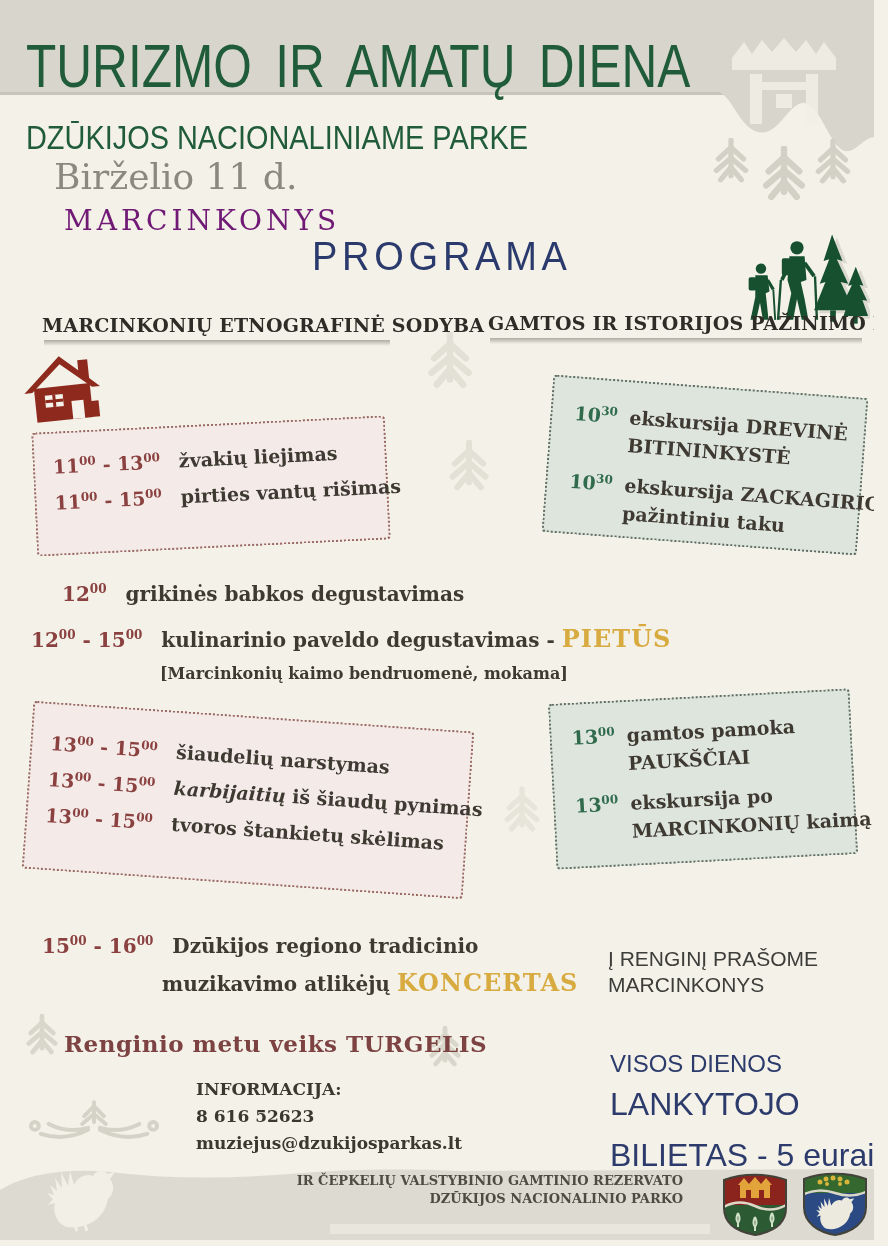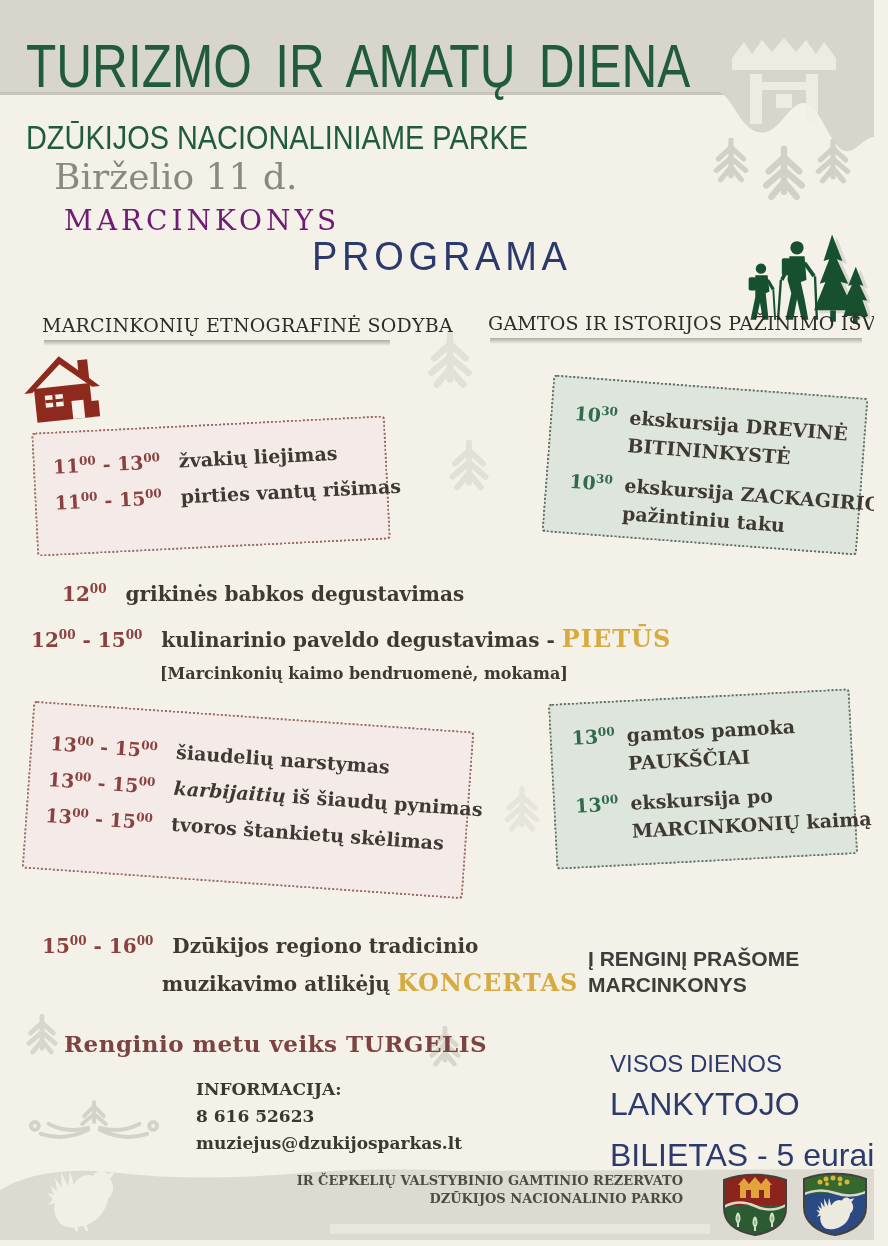--- a/index.html
+++ b/index.html
@@ -9,21 +9,21 @@
   .top-band{left:0;top:0;width:888px;height:92px;background:#d8d6cc;border-bottom:3px solid #c7c5bb;}
   .title{left:26px;top:30px;margin:0;font-family:"Liberation Sans",sans-serif;font-weight:400;
          font-size:62px;color:#215c3a;letter-spacing:0px;word-spacing:12px;white-space:nowrap;
          transform:scaleX(0.8);transform-origin:left top;}
   .subtitle{left:26px;top:118px;margin:0;font-family:"Liberation Sans",sans-serif;font-weight:400;
          font-size:34px;color:#215c3a;white-space:nowrap;transform:scaleX(0.85);transform-origin:left top;}
   .date{left:54px;top:156px;font-size:36px;color:#8b897f;}
   .location{left:64px;top:204px;font-size:28px;color:#701a75;letter-spacing:4px;}
   .program{left:312px;top:234px;font-family:"Liberation Sans",sans-serif;font-size:40px;
            color:#2b3a6c;letter-spacing:5px;transform:scaleX(0.95);transform-origin:left top;}
-  .colhdr{font-weight:400;font-size:19px;color:#2e2c26;letter-spacing:0.2px;white-space:nowrap;}
+  .colhdr{font-weight:700;font-size:19px;color:#2e2c26;letter-spacing:0.2px;white-space:nowrap;}
   .hbar{height:6px;background:linear-gradient(to bottom,#afada3,rgba(225,223,213,0));}
   .box{position:absolute;box-sizing:border-box;border:2px dotted;border-radius:4px;}
   .pink{background:#f4ebe8;border-color:#97675f;}
   .green{background:#dee5dc;border-color:#5f6d62;}
   .ev{font-weight:700;font-size:19px;color:#3e3a32;margin-bottom:14px;white-space:nowrap;}
   .ev-abs{position:absolute;font-weight:700;font-size:20px;color:#3e3a32;white-space:nowrap;}
   .time{color:#8a4140;margin-right:12px;white-space:nowrap;}
   .gtime{color:#2f6b4c;white-space:nowrap;}
   sup{font-size:12px;line-height:0;vertical-align:super;letter-spacing:0;}
   .lbl i{font-style:italic;}
@@ -227,21 +227,21 @@
 
   <div class="ev-abs" style="left:42px;top:934px;">
     <span class="time"><span>15</span><sup>00</sup><span> - </span><span>16</span><sup>00</sup></span>
     <span class="lbl">Dzūkijos regiono tradicinio</span>
     <div class="concert-l2">
       <span>muzikavimo atlikėjų</span>
       <span class="gold">KONCERTAS</span>
     </div>
   </div>
 
-  <div class="register" style="left:588px;top:946px;font-weight:bold;">
+  <div class="register" style="left:608px;top:946px;">
     <span style="display:block;">Į RENGINĮ PRAŠOME</span>
     <span style="display:block;">MARCINKONYS</span>
   </div>
 
   <div class="market" style="left:64px;top:1030px;">Renginio metu veiks TURGELIS</div>
 
   <div class="ticket" style="left:610px;top:1050px;">
     <span class="t1">VISOS DIENOS</span>
     <span class="t2">LANKYTOJO</span>
     <span class="t3">BILIETAS - 5 eurai</span>

